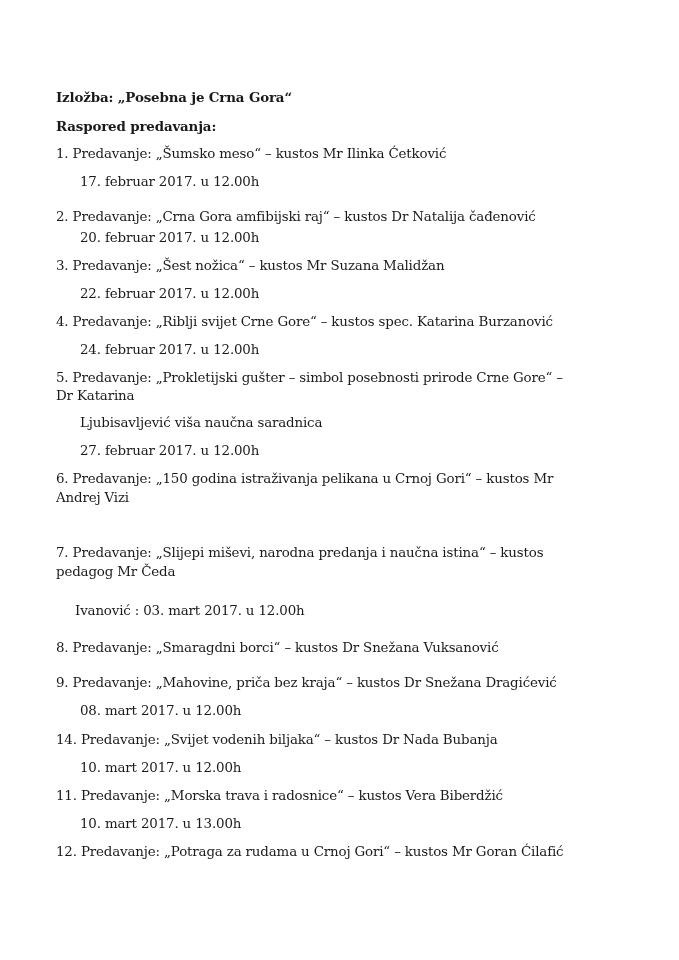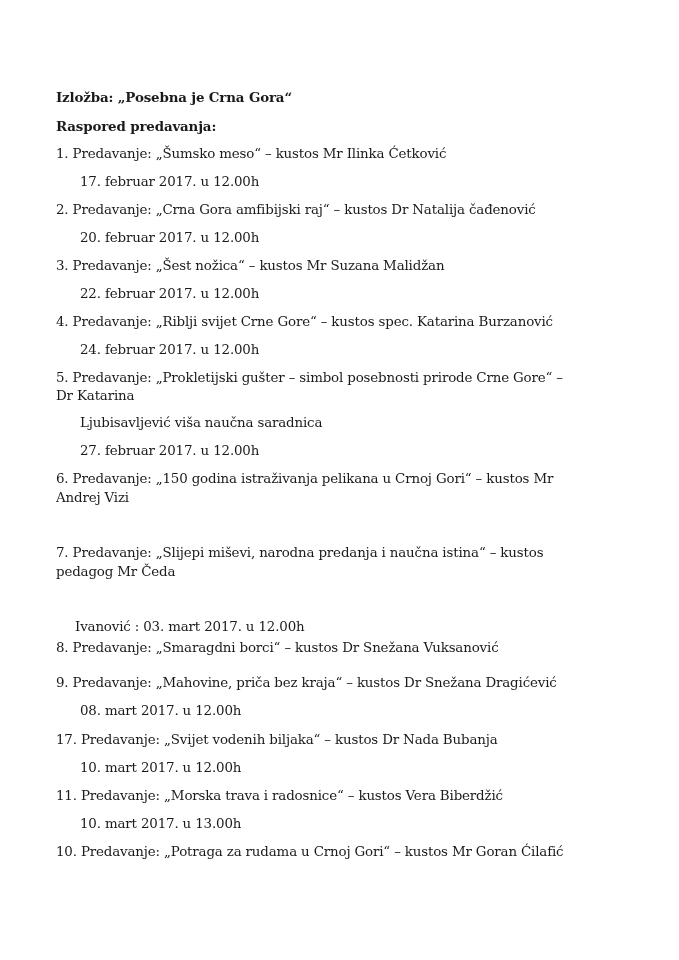--- a/index.html
+++ b/index.html
@@ -41,47 +41,47 @@
 <body>
 
 <div class="page">
 
   <div class="line l0 bold" style="top:117px;">Raspored predavanja:</div>
   <div class="line l0 bold" style="top:88px;">Izložba: „Posebna je Crna Gora“</div>
 
   <div class="line l0" style="top:145px;">1. Predavanje: „Šumsko meso“ – kustos Mr Ilinka Ćetković</div>
   <div class="line l1" style="top:173px;">17. februar 2017. u 12.00h</div>
 
-  <div class="line l0" style="top:201px;">2. Predavanje: „Crna Gora amfibijski raj“ – kustos Dr Natalija čađenović</div>
+  <div class="line l0" style="top:208px;">2. Predavanje: „Crna Gora amfibijski raj“ – kustos Dr Natalija čađenović</div>
   <div class="line l1" style="top:229px;">20. februar 2017. u 12.00h</div>
 
   <div class="line l0" style="top:257px;">3. Predavanje: „Šest nožica“ – kustos Mr Suzana Malidžan</div>
   <div class="line l1" style="top:285px;">22. februar 2017. u 12.00h</div>
 
   <div class="line l0" style="top:313px;">4. Predavanje: „Riblji svijet Crne Gore“ – kustos spec. Katarina Burzanović</div>
   <div class="line l1" style="top:341px;">24. februar 2017. u 12.00h</div>
 
   <div class="line l0" style="top:369px;">5. Predavanje: „Prokletijski gušter – simbol posebnosti prirode Crne Gore“ –</div>
   <div class="line l0" style="top:387px;">Dr Katarina</div>
   <div class="line l1" style="top:414px;">Ljubisavljević viša naučna saradnica</div>
   <div class="line l1" style="top:442px;">27. februar 2017. u 12.00h</div>
 
   <div class="line l0" style="top:470px;">6. Predavanje: „150 godina istraživanja pelikana u Crnoj Gori“ – kustos Mr</div>
   <div class="line l0" style="top:489px;">Andrej Vizi</div>
 
   <div class="line l0" style="top:544px;">7. Predavanje: „Slijepi miševi, narodna predanja i naučna istina“ – kustos</div>
   <div class="line l0" style="top:563px;">pedagog Mr Čeda</div>
-  <div class="line l2" style="top:618px;">Ivanović : 03. mart 2017. u 12.00h</div>
+  <div class="line l2" style="top:602px;">Ivanović : 03. mart 2017. u 12.00h</div>
 
   <div class="line l0" style="top:618px;margin-top:21px;">8. Predavanje: „Smaragdni borci“ – kustos Dr Snežana Vuksanović</div>
 
   <div class="line l0" style="top:674px;">9. Predavanje: „Mahovine, priča bez kraja“ – kustos Dr Snežana Dragićević</div>
   <div class="line l1" style="top:702px;">08. mart 2017. u 12.00h</div>
 
-  <div class="line l0" style="top:731px;">17. Predavanje: „Svijet vodenih biljaka“ – kustos Dr Nada Bubanja</div>
+  <div class="line l0" style="top:731px;">14. Predavanje: „Svijet vodenih biljaka“ – kustos Dr Nada Bubanja</div>
   <div class="line l1" style="top:759px;">10. mart 2017. u 12.00h</div>
 
   <div class="line l0" style="top:787px;">11.  Predavanje: „Morska trava i radosnice“ – kustos Vera Biberdžić</div>
   <div class="line l1" style="top:815px;">10. mart 2017. u 13.00h</div>
 
-  <div class="line l0" style="top:843px;">10. Predavanje: „Potraga za rudama u Crnoj Gori“ – kustos Mr Goran Ćilafić</div>
+  <div class="line l0" style="top:843px;">12. Predavanje: „Potraga za rudama u Crnoj Gori“ – kustos Mr Goran Ćilafić</div>
 
 </div>
 
 </body></html>

